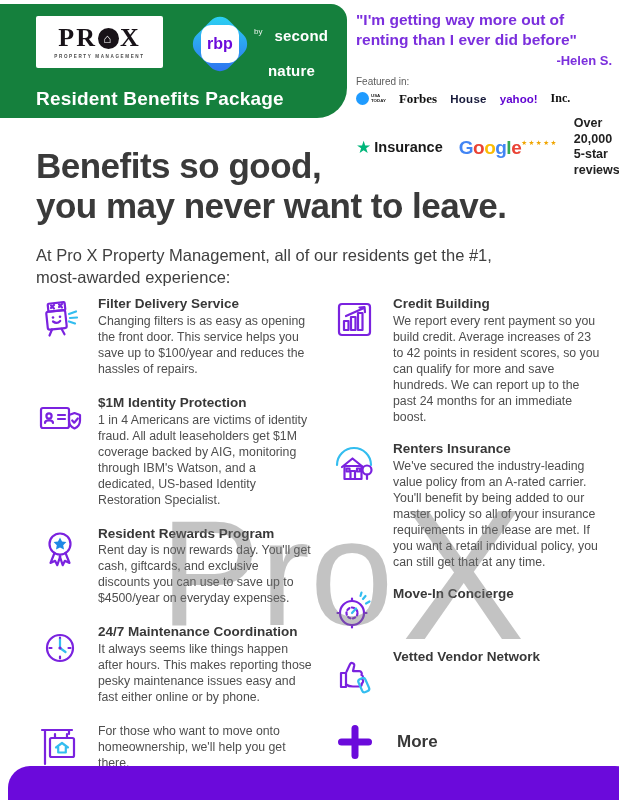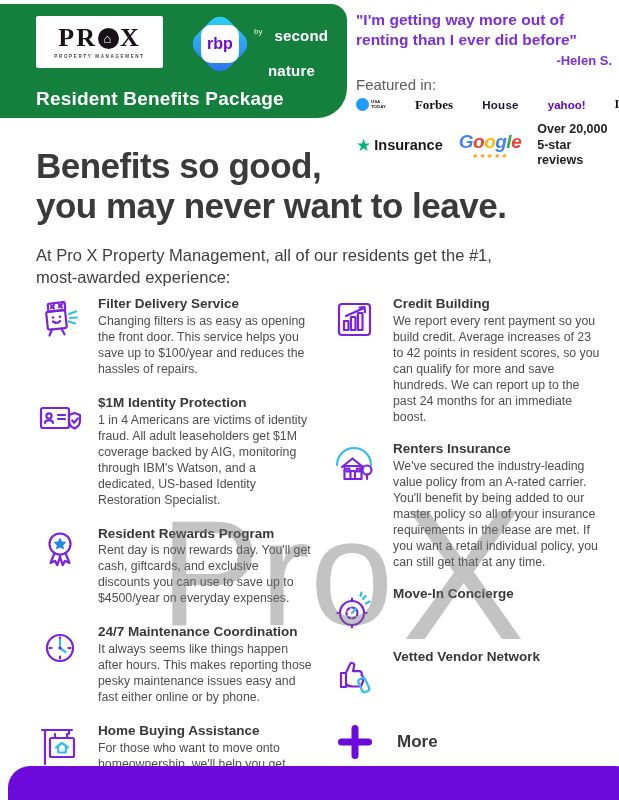--- a/index.html
+++ b/index.html
@@ -30,34 +30,34 @@
   .sn-by { font-size:8px; font-weight:400; vertical-align:top; margin-right:12px; opacity:.9; }
   .sn-top { font-size:15px; font-weight:800; letter-spacing:.2px; }
   .sn-bottom { font-size:15px; font-weight:800; letter-spacing:.2px; margin-left:14px; margin-top:19px; }
 
   .package-title { position:absolute; left:36px; top:84px; color:#fff; font-weight:800;
     font-size:19px; letter-spacing:.2px; }
 
   .header-right { position:absolute; left:356px; top:10px; width:256px; }
   .quote { color:#7B2FDD; font-weight:700; font-size:15.5px; line-height:1.32; }
   .quote-attr { color:#7B2FDD; font-weight:700; font-size:13px; text-align:right; margin-top:2px; }
-  .featured-label { font-size:15px; color:#5c5c5c; margin-top:8px; }
-  .press-row { display:flex; align-items:center; gap:29px; margin-top:4px; }
+  .featured-label { font-size:10px; color:#5c5c5c; margin-top:8px; }
+  .press-row { display:flex; align-items:center; gap:13px; margin-top:4px; }
   .usatoday { display:flex; align-items:center; gap:2px; }
   .usat-circle { width:13px; height:13px; border-radius:50%; background:#1F9BFF; }
   .usat-text { font-size:4.4px; font-weight:800; color:#1a1a1a; line-height:1.1; }
   .press-forbes { font-family:"Liberation Serif", serif; font-weight:700; font-size:13px; color:#111; }
   .press-house { font-weight:800; font-size:11.5px; color:#16193a; letter-spacing:.3px; }
   .press-yahoo { font-weight:800; font-size:11.5px; color:#5F01D1; }
   .press-inc { font-family:"Liberation Serif", serif; font-weight:700; font-size:12px; color:#111; }
   .trust-row { display:flex; align-items:center; gap:16px; margin-top:9px; }
   .trustpilot { display:flex; align-items:center; gap:3px; }
   .tp-star { color:#00B67A; font-size:17px; line-height:1; }
   .tp-label { font-size:14.5px; font-weight:600; color:#191919; }
-  .google { display:flex; flex-direction:column; align-items:center; line-height:1;font-style:italic; }
+  .google { display:flex; flex-direction:row; line-height:1; }
   .google-word { font-size:19px; font-weight:600; letter-spacing:-.5px; }
   .google-word span:nth-child(1){color:#4285F4;} .google-word span:nth-child(2){color:#EA4335;}
   .google-word span:nth-child(3){color:#FBBC05;} .google-word span:nth-child(4){color:#4285F4;}
   .google-word span:nth-child(5){color:#34A853;} .google-word span:nth-child(6){color:#EA4335;}
   .google-stars { font-size:6.5px; color:#F0A500; letter-spacing:1.5px; margin-top:2px; }
   .reviews-text { font-size:12.5px; font-weight:700; color:#222; line-height:1.25; }
 
   
   .hero { position:absolute; left:36px; top:146px; width:560px; }
   .hero-title { font-size:35px; font-weight:800; color:#3A3A3A; line-height:1.14; letter-spacing:-.5px; }
@@ -233,21 +233,20 @@
       </div>
 
       <div class="benefit">
         <svg class="b-icon" viewBox="0 0 48 48">
           <path class="p" d="M9 7 v34 M6 7 h30 M33 7 v4"></path>
           <path class="p" d="M19 11 v4 M31 11 v4"></path>
           <rect class="p" x="14" y="15" width="24" height="19" rx="1.5"></rect>
           <path class="c" d="M26 20 l-6 4.5 h2.2 v5 h7.6 v-5 h2.2 z"></path>
         </svg>
         <div>
-          <div class="b-title">Home Buying Assistance</div>
           <div class="b-desc">For those who want to move onto homeownership, we'll help you get there.</div>
         </div>
       </div>
 
     </div>
 
     <div class="col col-right">
 
       <div class="benefit">
         <svg class="b-icon" viewBox="0 0 48 48">

